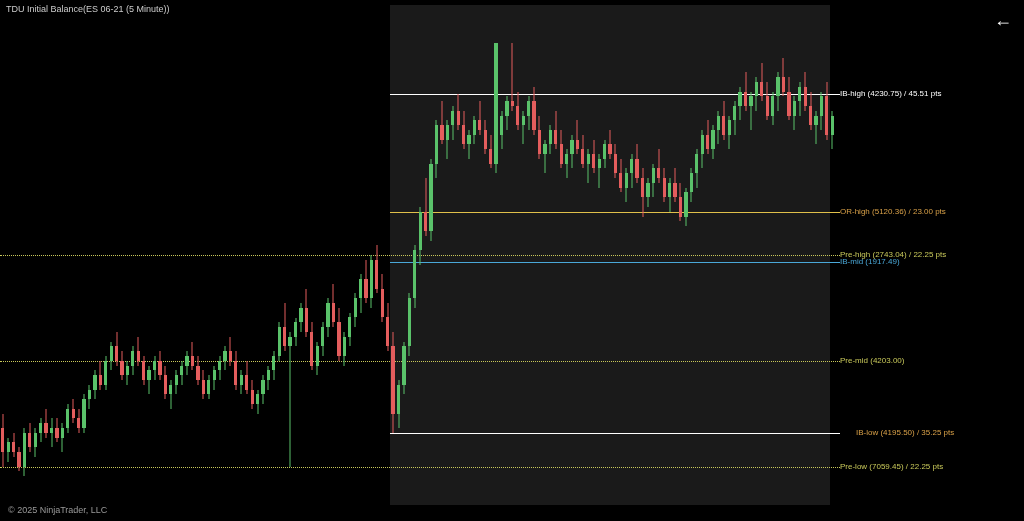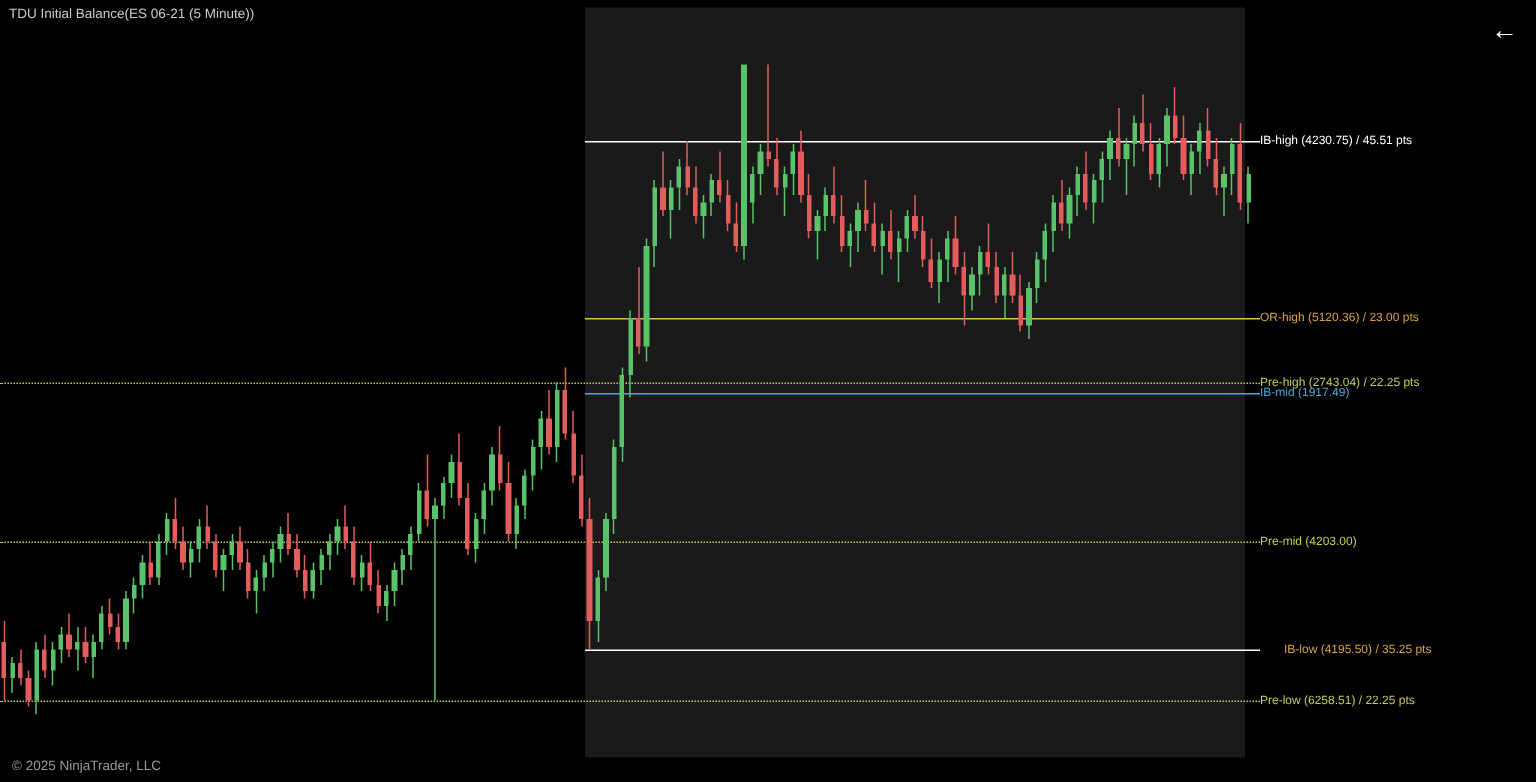--- a/index.html
+++ b/index.html
@@ -94,21 +94,21 @@
     <div class="hlabel" style="left: 840px; top: 206.731px; color: rgb(216, 160, 72);">OR-high (5120.36) / 23.00 pts</div>
     <div class="hline dotted" style="left: 0px; width: 840px; top: 255px; border-top-color: rgb(201, 201, 90);"></div>
     <div class="hlabel" style="left: 840px; top: 250px; color: rgb(201, 201, 90);">Pre-high (2743.04) / 22.25 pts</div>
     <div class="hline solid" style="left: 390.39px; width: 449.61px; top: 262.212px; border-top-color: rgb(74, 168, 216);"></div>
     <div class="hlabel" style="left: 840px; top: 257.212px; color: rgb(74, 168, 216);">IB-mid (1917.49)</div>
     <div class="hline dotted" style="left: 0px; width: 840px; top: 360.769px; border-top-color: rgb(201, 201, 90);"></div>
     <div class="hlabel" style="left: 840px; top: 355.769px; color: rgb(201, 201, 90);">Pre-mid (4203.00)</div>
     <div class="hline solid" style="left: 390.39px; width: 449.61px; top: 432.885px; border-top-color: rgb(255, 255, 255);"></div>
     <div class="hlabel" style="left: 856px; top: 427.885px; color: rgb(216, 160, 72);">IB-low (4195.50) / 35.25 pts</div>
     <div class="hline dotted" style="left: 0px; width: 840px; top: 466.538px; border-top-color: rgb(201, 201, 90);"></div>
-    <div class="hlabel" style="left: 840px; top: 461.538px; color: rgb(201, 201, 90);">Pre-low (6258.51) / 22.25 pts</div>
+    <div class="hlabel" style="left: 840px; top: 461.538px; color: rgb(201, 201, 90);">Pre-low (7059.45) / 22.25 pts</div>
     <div class="candle dn" style="left: 1.08442px; width: 3.25325px; top: 413.654px; height: 52.8846px;">
       <div class="wick" style="top: 0px; height: 52.8846px;"></div>
       <div class="body" style="top: 14.4231px; height: 24.0385px;"></div>
     </div>
     <div class="candle up" style="left: 6.50649px; width: 3.25325px; top: 437.692px; height: 24.0385px;">
       <div class="wick" style="top: 0px; height: 24.0385px;"></div>
       <div class="body" style="top: 4.80769px; height: 9.61538px;"></div>
     </div>
     <div class="candle dn" style="left: 11.9286px; width: 3.25325px; top: 432.885px; height: 24.0385px;">
       <div class="wick" style="top: 0px; height: 24.0385px;"></div>

